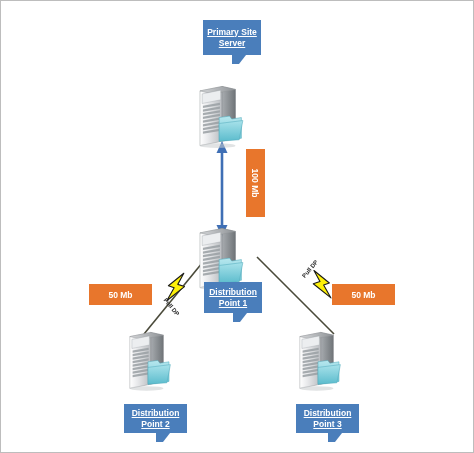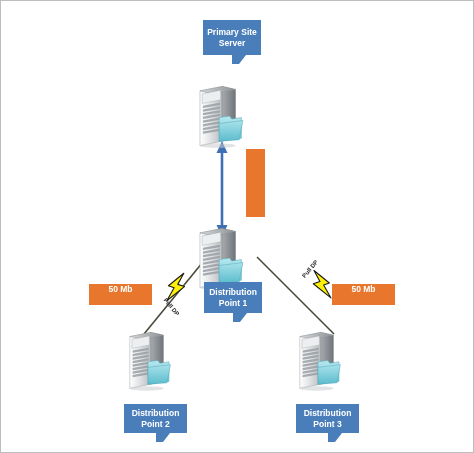--- a/index.html
+++ b/index.html
@@ -37,20 +37,21 @@
     text-align: center;
     display: flex;
     align-items: center;
     justify-content: center;
     box-sizing: border-box;
     padding: 2px 4px;
     z-index: 6;
   }
   .callout-text {
     white-space: pre-line;
+    text-decoration: underline;
   }
   .callout .tail {
     position: absolute;
     width: 0;
     height: 0;
   }
   
   .tail-down {
     bottom: -9px;
     left: 50%;
@@ -60,20 +61,21 @@
     border-bottom: 0;
   }
   
   .chip {
     position: absolute;
     background: #e8762c;
     color: #ffffff;
     font-size: 8.5px;
     font-weight: bold;
     display: flex;
+    align-items: center;
     justify-content: center;
     box-sizing: border-box;
     z-index: 6;
   }
   .chip-vertical .chip-text {
     transform: rotate(90deg);
     white-space: nowrap;
   }
   
   .watermark {

